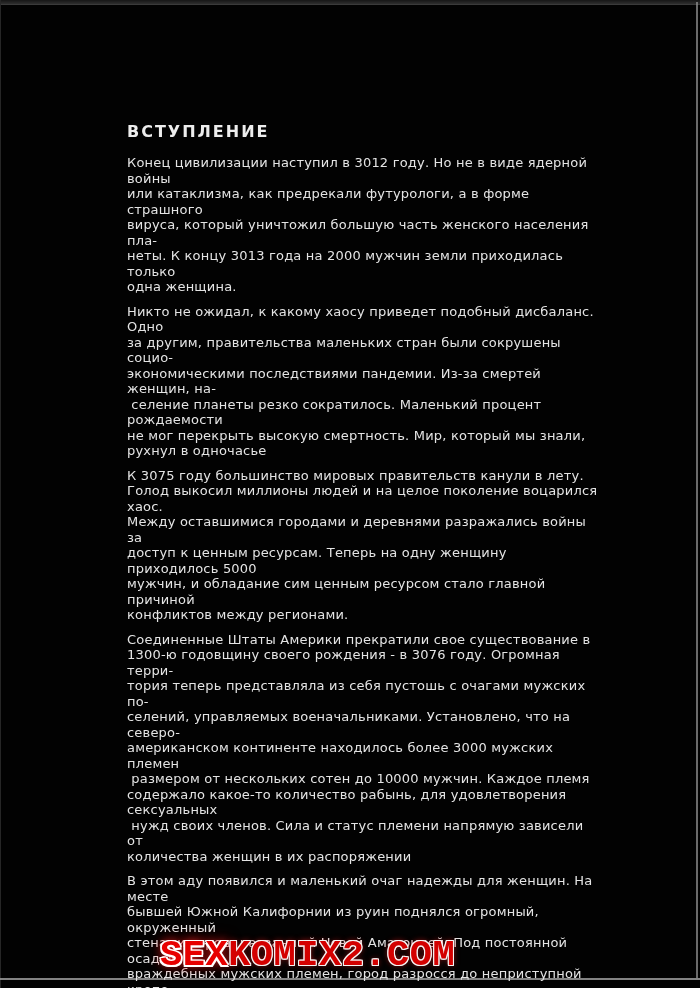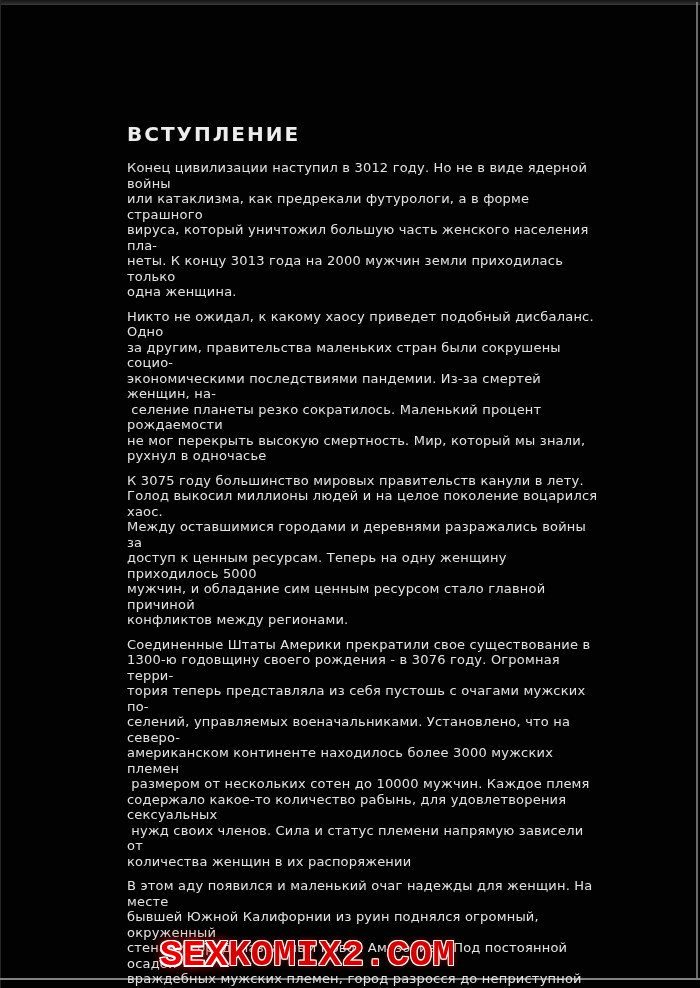--- a/index.html
+++ b/index.html
@@ -46,21 +46,21 @@
   
   .content {
     position: absolute;
     left: 127px;
     top: 122px;
     width: 475px;
     color: #e9e9e9;
   }
   .content h1 {
     margin: 0 0 14px 0;
-    font-size: 20px;
+    font-size: 16px;
     font-weight: 600;
     letter-spacing: 2px;
     color: #ededed;
     font-family: "DejaVu Sans", sans-serif;
   }
   .content p {
     margin: 0 0 9px 0;
     font-size: 13px;
     line-height: 15.5px;
     letter-spacing: 0.2px;

